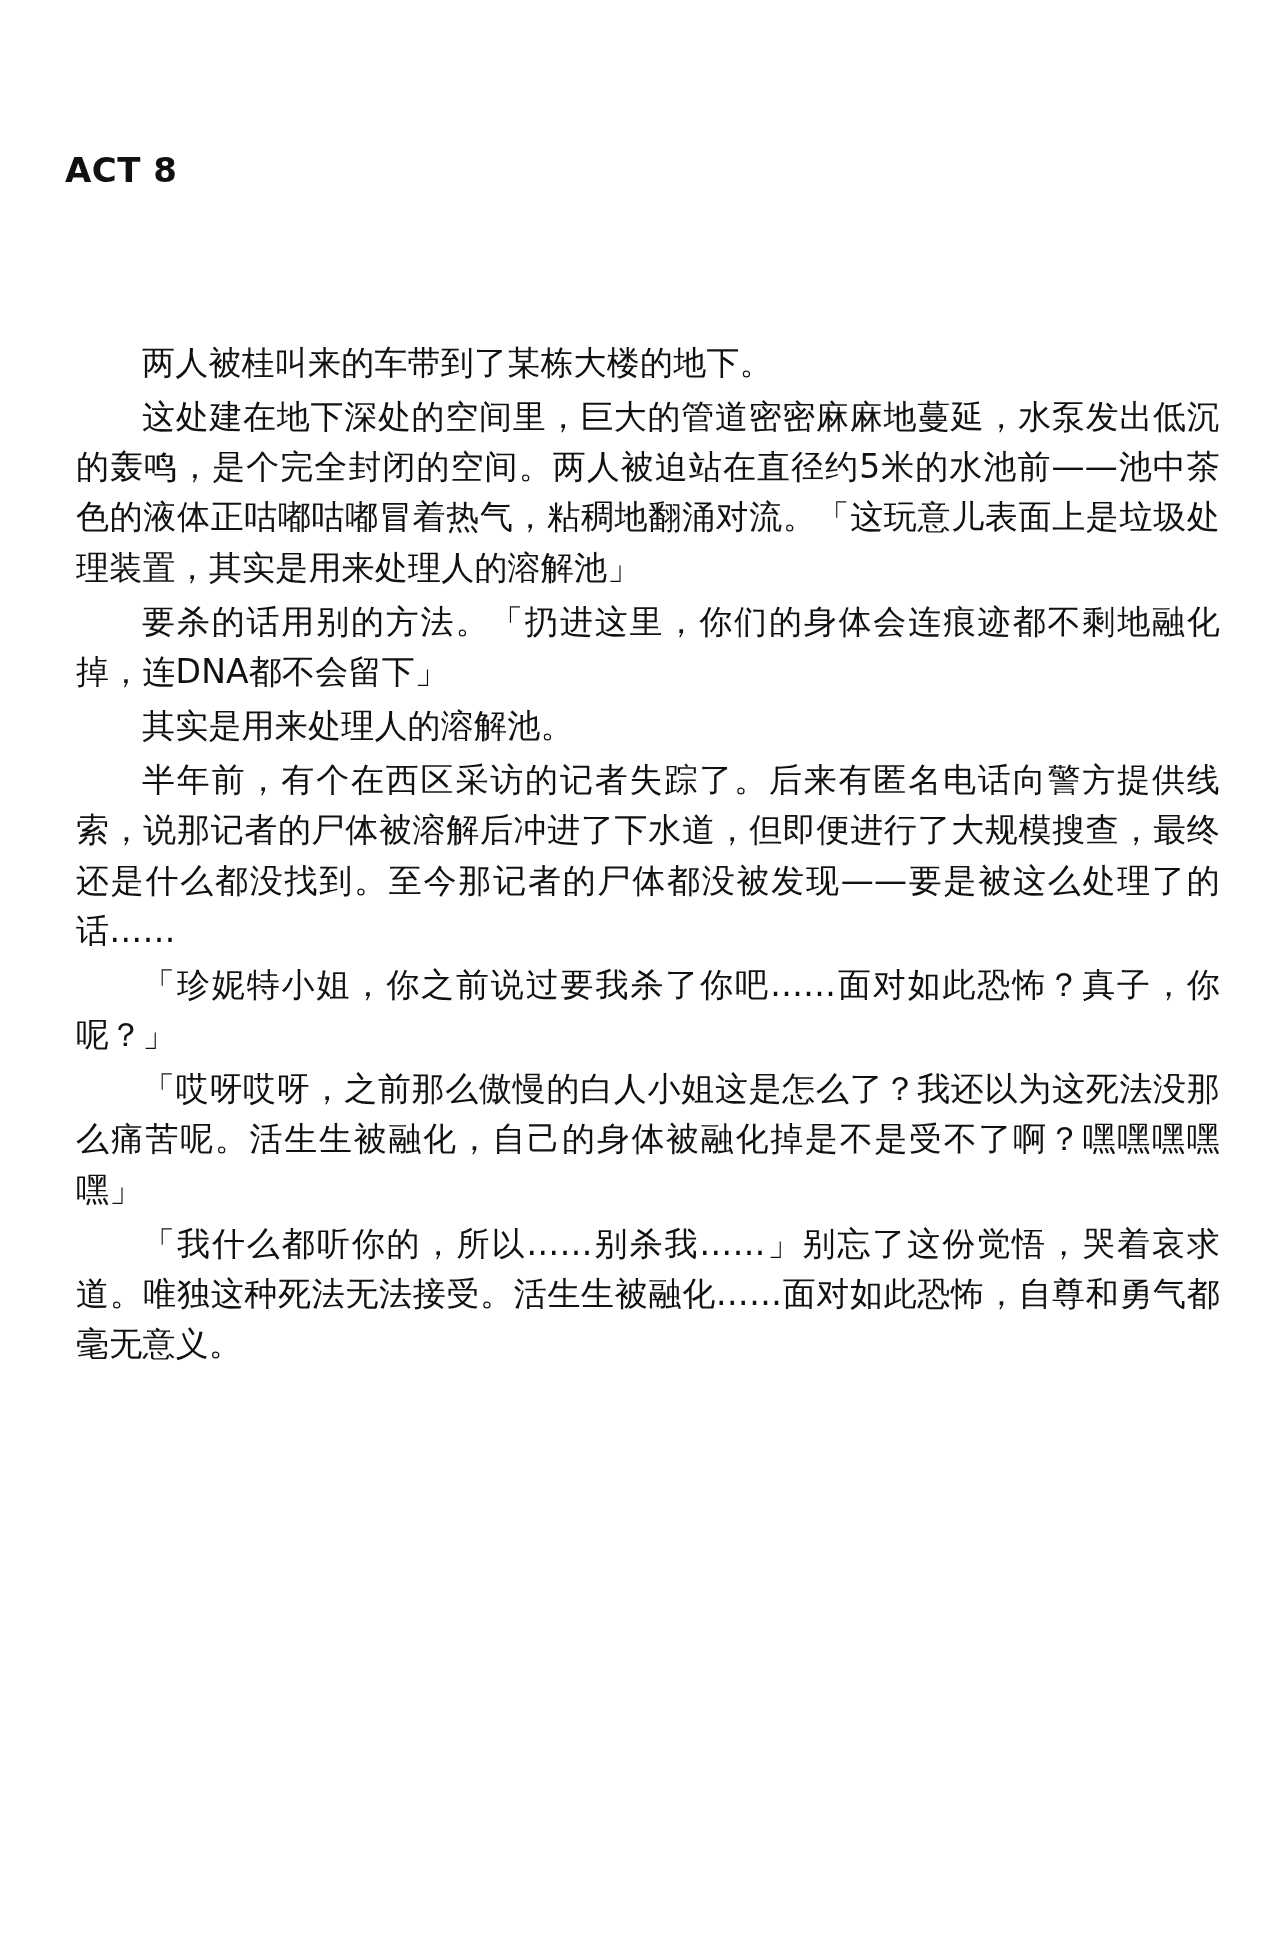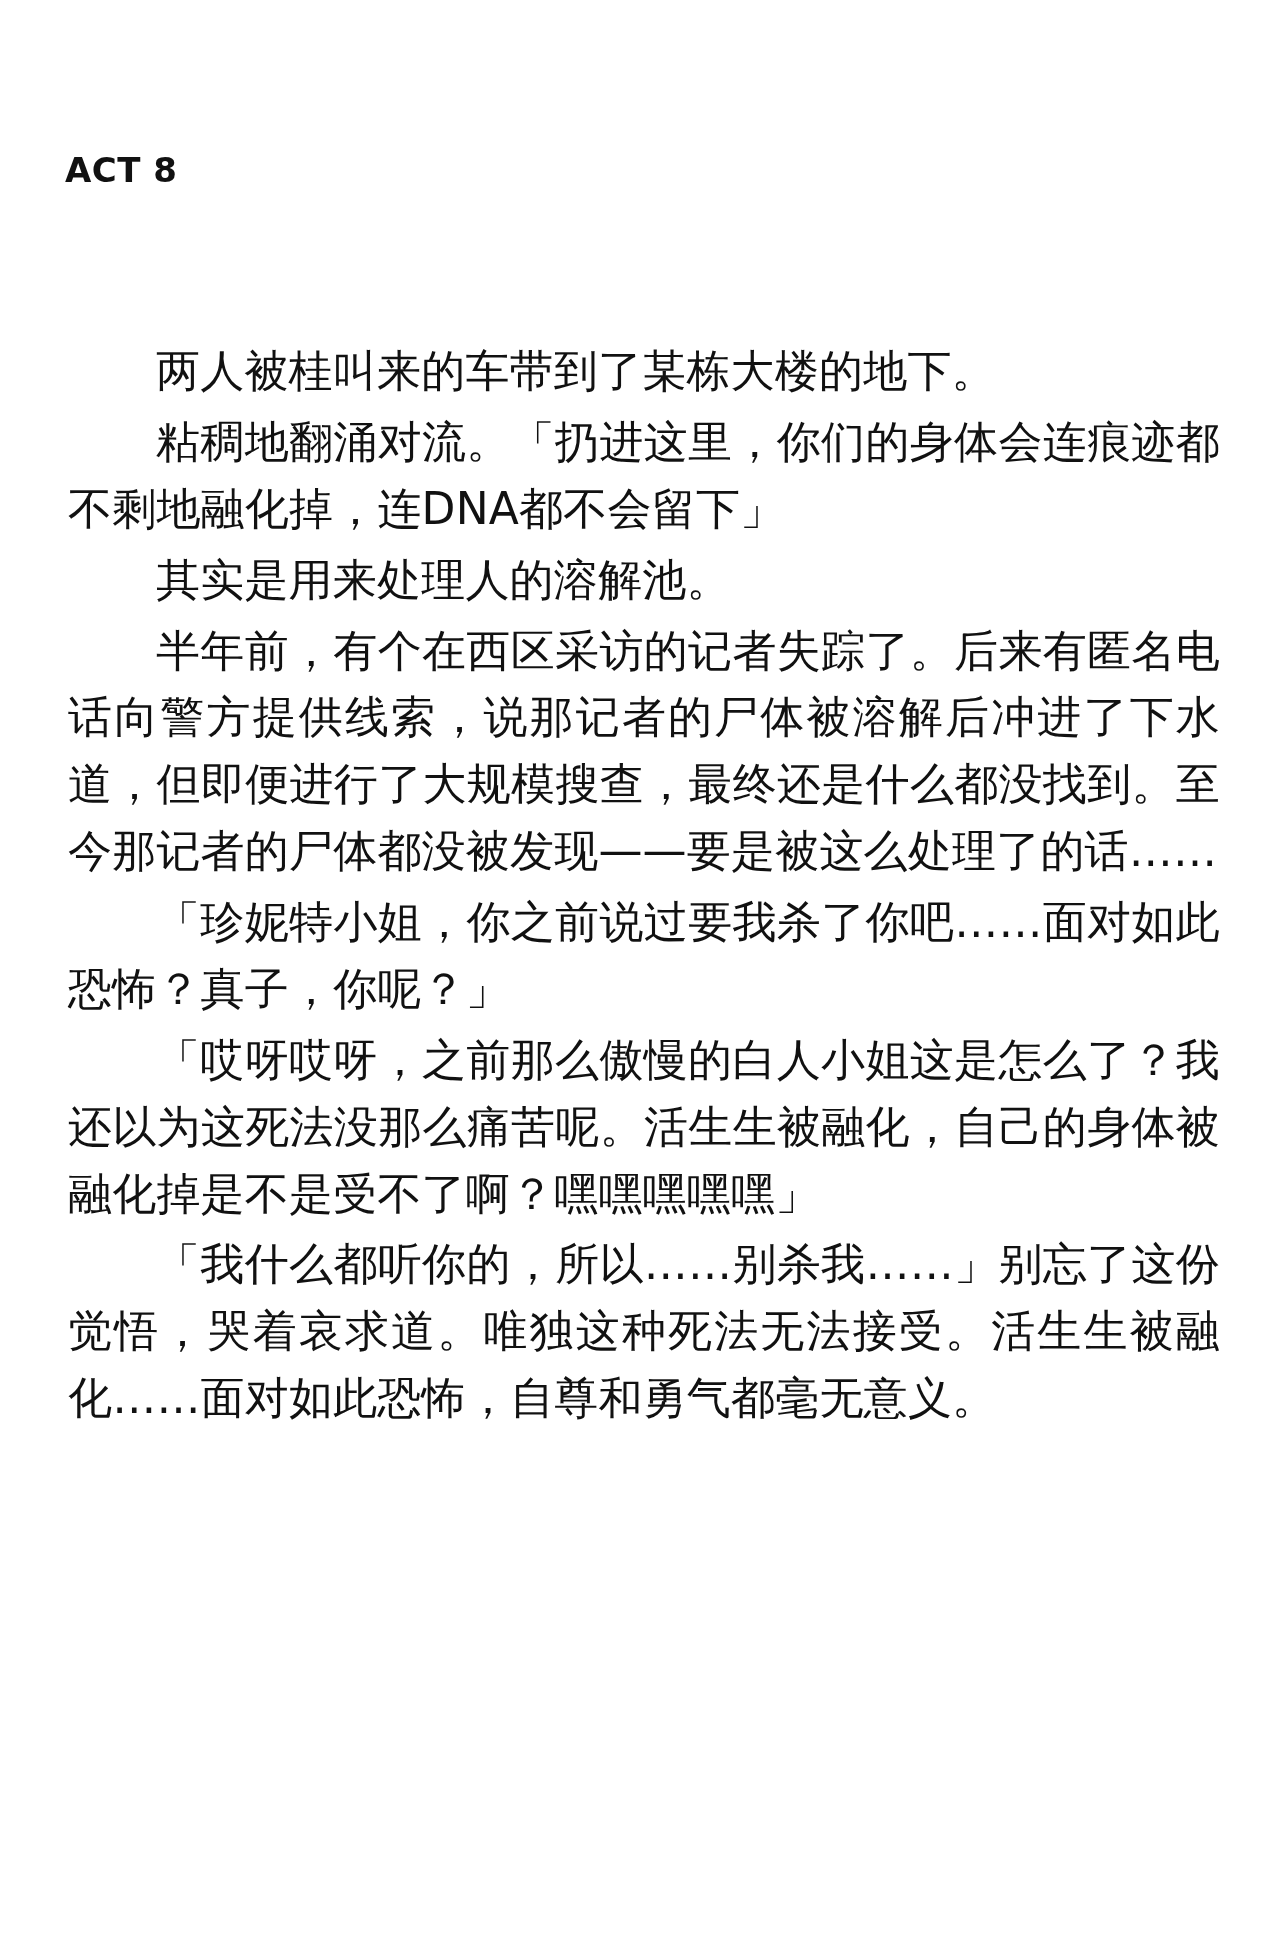--- a/index.html
+++ b/index.html
@@ -25,38 +25,39 @@
     font-weight: bold;
     letter-spacing: 0.5px;
     margin: 0 0 0 5px;
     color: #111111;
     font-family: "DejaVu Sans", "Liberation Sans", sans-serif;
   }
   .body-text {
     margin-top: 148px;
   }
   .para {
-    font-size: 44px;
+    font-size: 33px;
     line-height: 1.52;
     text-indent: 2em;
-    margin: 0 0 4px 8px;
+    margin: 0 0 4px 16px;
     text-align: justify;
     text-justify: inter-ideograph;
     color: #111111;
     letter-spacing: 0.2px;
   }
 </style>
 </head>
 <body>
 
 <div class="page">
   <h1 class="chapter-title">ACT 8</h1>
 
   <div class="body-text">
     <p class="para">两人被桂叫来的车带到了某栋大楼的地下。</p>
-    <p class="para">粘稠地翻涌对流。「扔进这里，你们的身体会连痕迹都不剩地融化掉，连DNA都不会留下」</p>
+    <p class="para">这处建在地下深处的空间里，巨大的管道密密麻麻地蔓延，水泵发出低沉的轰鸣，是个完全封闭的空间。两人被迫站在直径约5米的水池前——池中茶色的液体正咕嘟咕嘟冒着热气，粘稠地翻涌对流。「这玩意儿表面上是垃圾处理装置，其实是用来处理人的溶解池」</p>
+    <p class="para">要杀的话用别的方法。「扔进这里，你们的身体会连痕迹都不剩地融化掉，连DNA都不会留下」</p>
     <p class="para">其实是用来处理人的溶解池。</p>
     <p class="para">半年前，有个在西区采访的记者失踪了。后来有匿名电话向警方提供线索，说那记者的尸体被溶解后冲进了下水道，但即便进行了大规模搜查，最终还是什么都没找到。至今那记者的尸体都没被发现——要是被这么处理了的话……</p>
     <p class="para">「珍妮特小姐，你之前说过要我杀了你吧……面对如此恐怖？真子，你呢？」</p>
     <p class="para">「哎呀哎呀，之前那么傲慢的白人小姐这是怎么了？我还以为这死法没那么痛苦呢。活生生被融化，自己的身体被融化掉是不是受不了啊？嘿嘿嘿嘿嘿」</p>
     <p class="para">「我什么都听你的，所以……别杀我……」别忘了这份觉悟，哭着哀求道。唯独这种死法无法接受。活生生被融化……面对如此恐怖，自尊和勇气都毫无意义。</p>
   </div>
 </div>
 
 </body></html>

